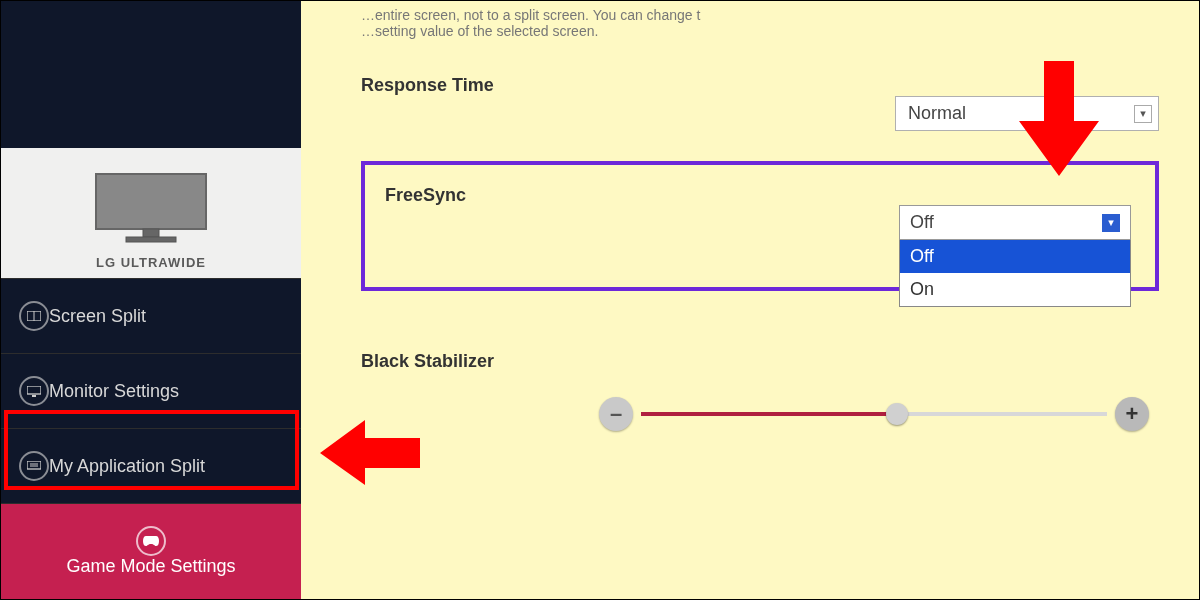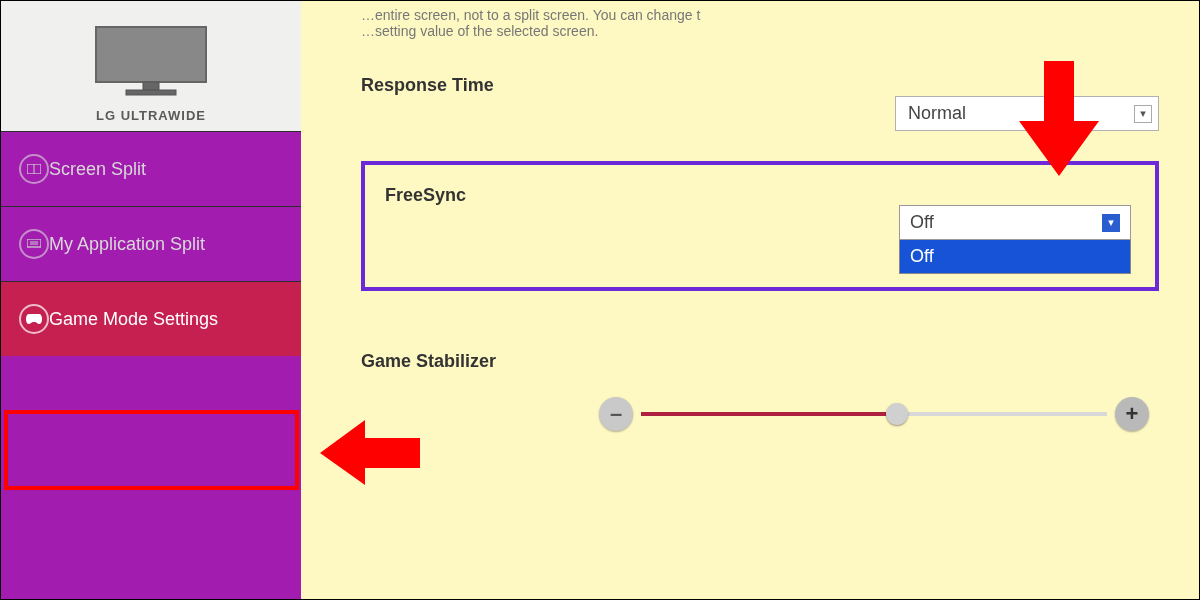--- a/index.html
+++ b/index.html
@@ -7,24 +7,25 @@
     font-family: Arial, Helvetica, sans-serif;
     width: 1200px;
     height: 600px;
     overflow: hidden;
     background: #f4f4f3;
     display: flex;
     border: 1px solid #000;
   }
   .sidebar {
     width: 300px;
-    background: #a21caf;
+    background: #0f172a;
     color: #e5e5e5;
     display: flex;
     flex-direction: column;
+    justify-content: flex-end;
   }
   .monitor-box {
     background: #f0f0ef;
     height: 130px;
     display: flex;
     flex-direction: column;
     align-items: center;
     justify-content: flex-end;
     padding-bottom: 8px;
   }
@@ -44,20 +45,21 @@
     align-items: center;
     padding: 22px 18px;
     font-size: 18px;
     color: #d8d8d8;
     cursor: pointer;
     border-top: 1px solid #2d2d2d;
   }
   .nav-item.active {
     background: #c52050;
     color: #fff;
+    flex-direction: column;
   }
   .nav-icon {
     width: 30px; height: 30px;
     border: 2px solid rgba(220,220,220,0.6);
     border-radius: 50%;
     display: flex; align-items: center; justify-content: center;
   }
   .nav-icon svg { fill: #ccc; }
   .nav-item.active .nav-icon { border-color: rgba(255,255,255,0.7);}
   .nav-item.active .nav-icon svg { fill:#fff; }
@@ -194,20 +196,29 @@
   <div class="nav-item">
     <span class="nav-icon">
       <svg width="14" height="10" viewBox="0 0 14 10">
           <rect x="0" y="0" width="14" height="10" fill="none" stroke="#ccc" stroke-width="1.3"></rect>
           <line x1="7" y1="0" x2="7" y2="10" stroke="#ccc" stroke-width="1"></line>
         </svg>
     </span>
     <span>Screen Split</span>
   </div>
 
+  <div class="nav-item">
+    <span class="nav-icon">
+      <svg width="14" height="11" viewBox="0 0 14 11">
+          <rect x="0" y="0" width="14" height="8" fill="none" stroke="#ccc" stroke-width="1.3"></rect>
+          <rect x="5" y="9" width="4" height="2" fill="#ccc"></rect>
+        </svg>
+    </span>
+    <span>Monitor Settings</span>
+  </div>
 
   <div class="nav-item">
     <span class="nav-icon">
       <svg width="14" height="11" viewBox="0 0 14 11">
           <rect x="0" y="0" width="14" height="8" fill="none" stroke="#ccc" stroke-width="1.3"></rect>
           <line x1="3" y1="3" x2="11" y2="3" stroke="#ccc"></line>
           <line x1="3" y1="5" x2="11" y2="5" stroke="#ccc"></line>
         </svg>
     </span>
     <span>My Application Split</span>
@@ -242,26 +253,27 @@
   <div class="freesync-block">
     <div class="setting-label">FreeSync</div>
 
     <div class="dropdown">
       <div class="dropdown-head">
         <span>Off</span>
         <span class="chev2">▾</span>
       </div>
       <div class="dropdown-list">
         <div class="dropdown-opt highlight">Off</div>
+        <div class="dropdown-opt">On</div>
       </div>
     </div>
   </div>
 
   <div class="black-stab">
-    <div class="setting-label">Game Stabilizer</div>
+    <div class="setting-label">Black Stabilizer</div>
     <div class="slider-wrap">
       <div class="circ-btn">–</div>
       <div class="track">
         <div class="fill"></div>
         <div class="thumb"></div>
       </div>
       <div class="circ-btn plus">+</div>
     </div>
   </div>
 

